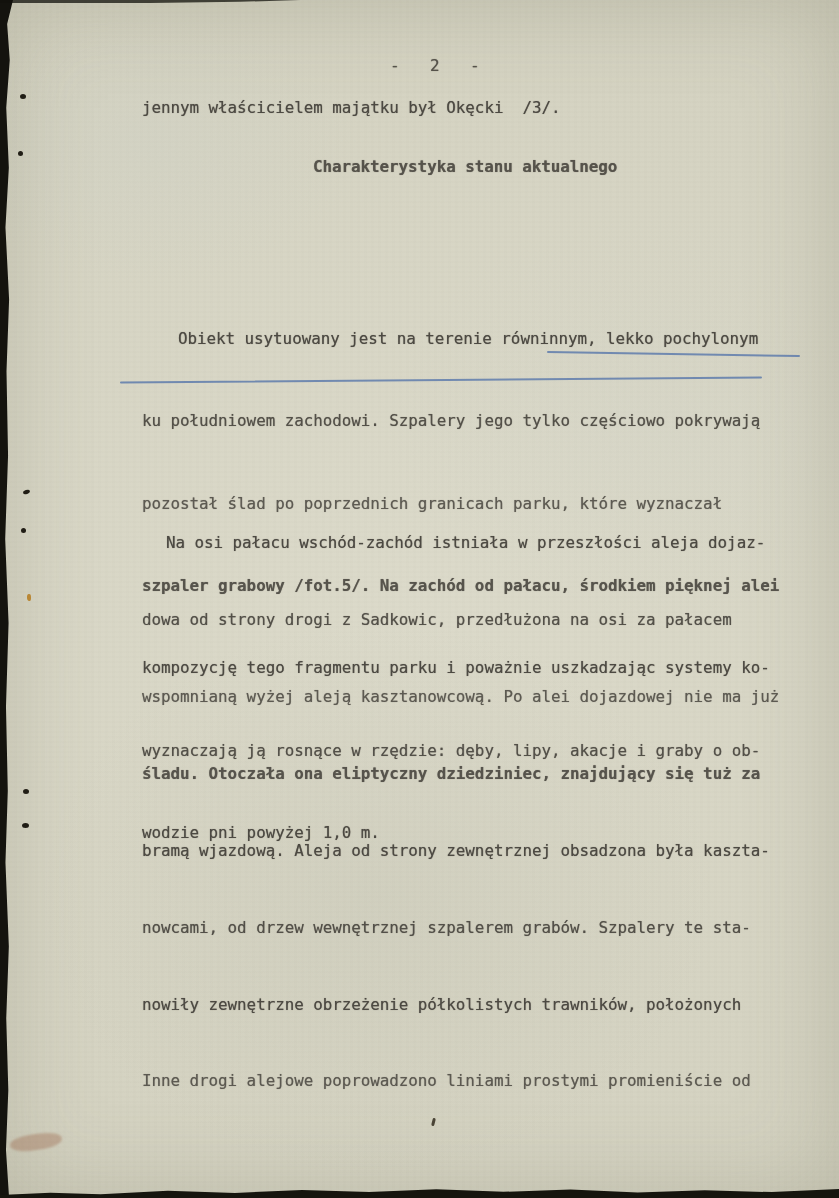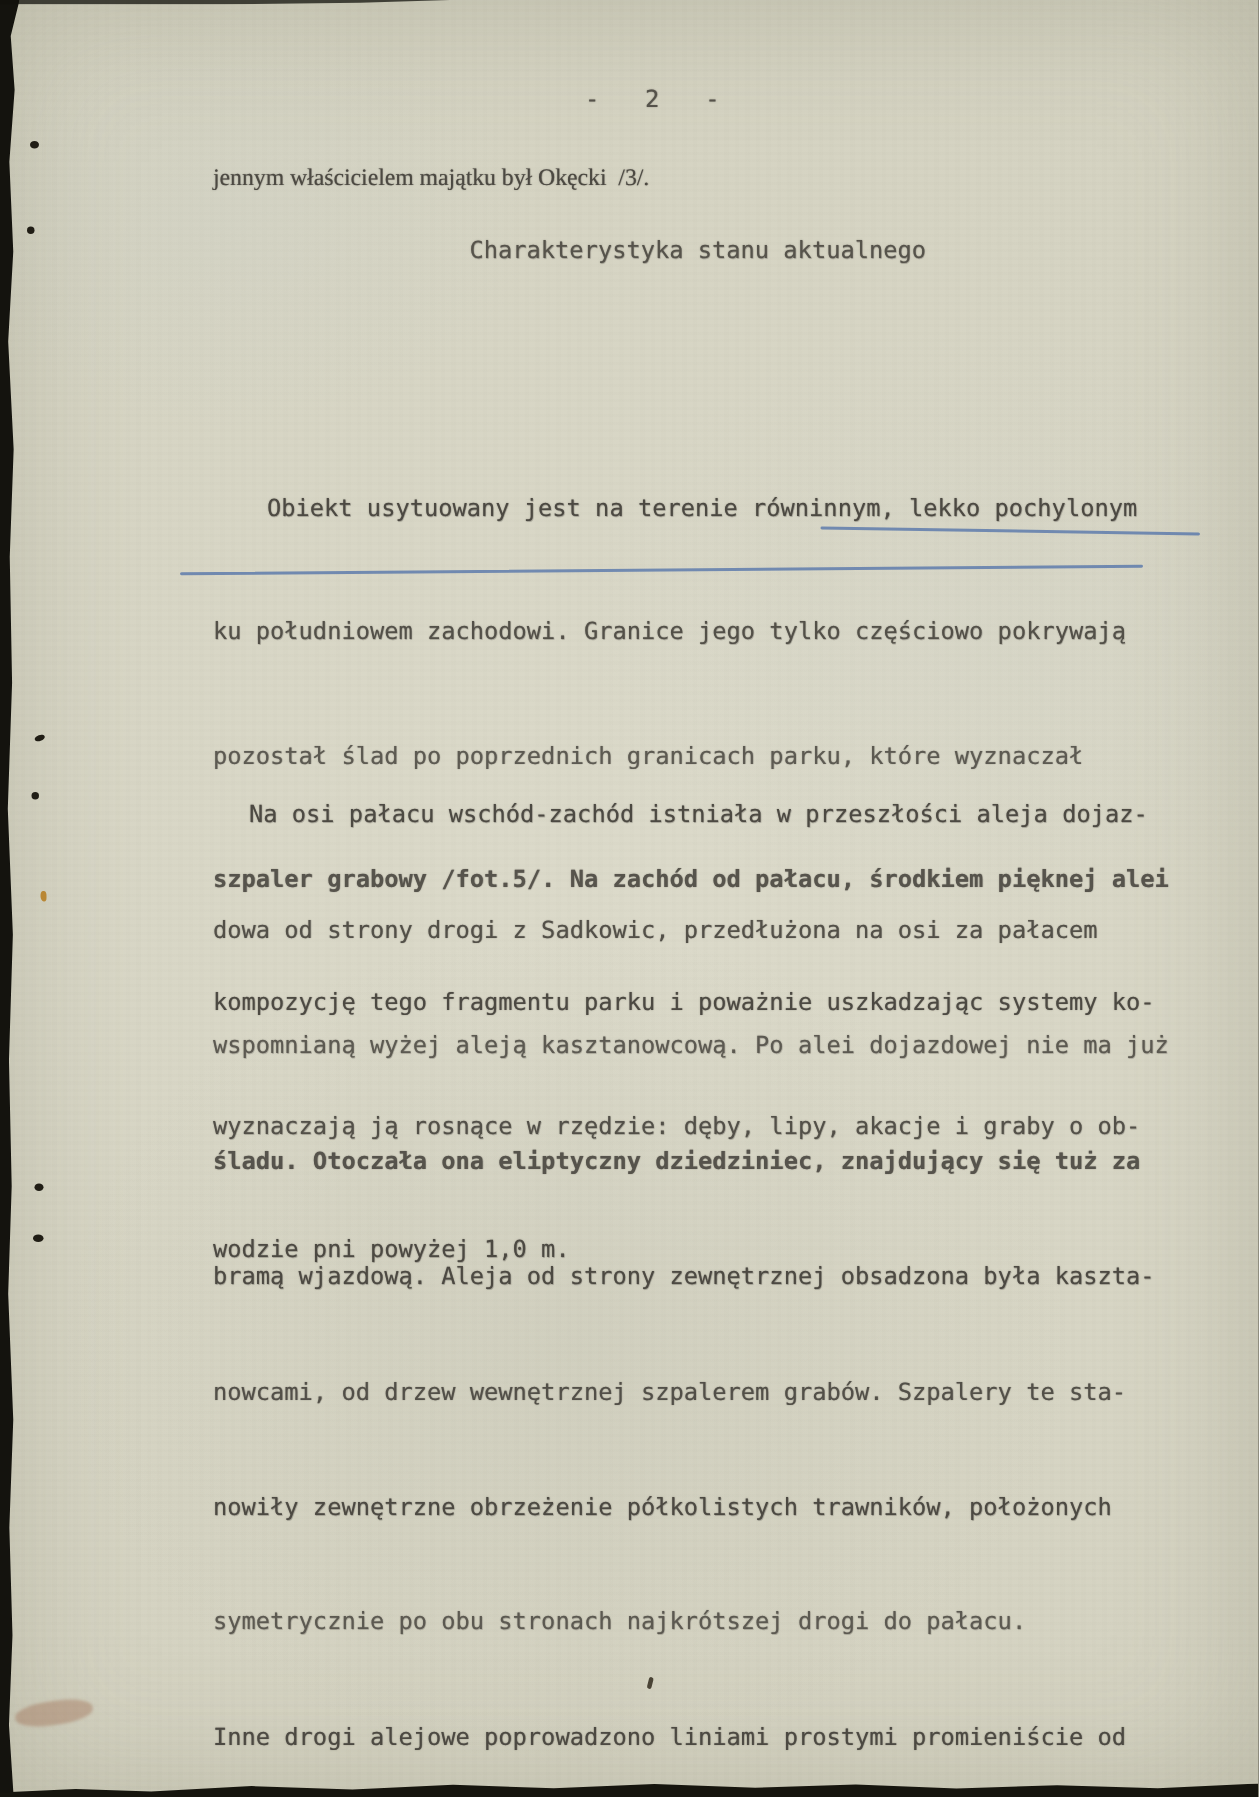--- a/index.html
+++ b/index.html
@@ -19,22 +19,22 @@
       repeating-linear-gradient(0deg, rgba(118,116,98,0.025) 0 2px, transparent 2px 5px),
       repeating-linear-gradient(90deg, rgba(118,116,98,0.02) 0 3px, transparent 3px 7px);
     box-shadow: inset 0 0 90px rgba(120,118,98,0.28);
   }
   .txt{
     position:absolute;white-space:pre;color:#4c4942;
     text-shadow:0 0 1px rgba(76,73,66,0.55), 0.4px 0.4px 0 rgba(76,73,66,0.25);
     font-size:15.8px;
   }
   .page-number{left:390px;top:56px;letter-spacing:0.5px;color:#55524a;}
-  .intro{left:142px;top:110px;font-family:Liberation Serif, serif;}
-  .heading{left:313px;top:157px;color:#56534b;}
+  .intro{left:142px;top:98px;}
+  .heading{left:313px;top:157px;color:#56534b;font-weight:bold;}
   .para{position:absolute;left:142px;}
   .para1{top:222px;line-height:27.45px;}
   .para2{top:479px;line-height:25.62px;}
   .line{white-space:pre;}
   .para .line:nth-child(2n){opacity:0.95;}
   .para .line:nth-child(5n+3){opacity:0.88;}
   .para .line:nth-child(7n+4){opacity:0.92;font-weight:bold;}
   .indent-lg{padding-left:36px;margin-top:48px;}
   .indent-sm{padding-left:24px;}
   .pen-line{position:absolute;height:2px;border-radius:2px;background:rgba(74,108,168,0.72);}
@@ -69,37 +69,36 @@
 <div class="paper">
 
   <div class="txt page-number">-   2   -</div>
 
   <div class="txt intro">jennym właścicielem majątku był Okęcki  /3/.</div>
 
   <div class="txt heading">Charakterystyka stanu aktualnego</div>
 
   <div class="txt para para1">
     <div class="line indent-lg">Obiekt usytuowany jest na terenie równinnym, lekko pochylonym</div>
-    <div class="line">ku południowem zachodowi. Granice jego tylko częściowo pokrywają</div>
+    <div class="line">ku południowem zachodowi. Szpalery jego tylko częściowo pokrywają</div>
     <div class="line">pozostał ślad po poprzednich granicach parku, które wyznaczał</div>
     <div class="line">szpaler grabowy /fot.5/. Na zachód od pałacu, środkiem pięknej alei</div>
     <div class="line">kompozycję tego fragmentu parku i poważnie uszkadzając systemy ko-</div>
     <div class="line">wyznaczają ją rosnące w rzędzie: dęby, lipy, akacje i graby o ob-</div>
     <div class="line">wodzie pni powyżej 1,0 m.</div>
   </div>
 
   <div class="txt para para2">
     <div class="line indent-sm">Na osi pałacu wschód-zachód istniała w przeszłości aleja dojaz-</div>
     <div class="line">dowa od strony drogi z Sadkowic, przedłużona na osi za pałacem</div>
     <div class="line">wspomnianą wyżej aleją kasztanowcową. Po alei dojazdowej nie ma już</div>
     <div class="line">śladu. Otoczała ona eliptyczny dziedziniec, znajdujący się tuż za</div>
     <div class="line">bramą wjazdową. Aleja od strony zewnętrznej obsadzona była kaszta-</div>
     <div class="line">nowcami, od drzew wewnętrznej szpalerem grabów. Szpalery te sta-</div>
     <div class="line">nowiły zewnętrzne obrzeżenie półkolistych trawników, położonych</div>
-    <div class="line">symetrycznie po obu stronach najkrótszej drogi do pałacu.</div>
     <div class="line">Inne drogi alejowe poprowadzono liniami prostymi promieniście od</div>
     
     
     
     
     
     
     
     
     

